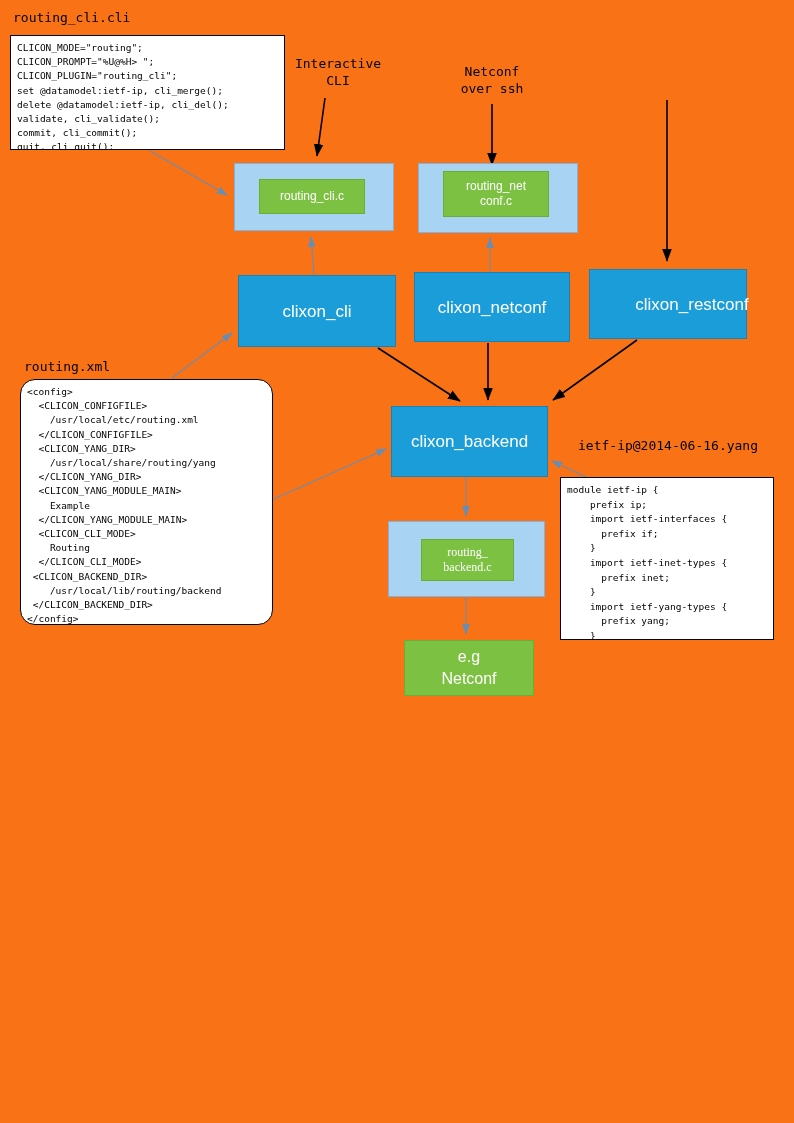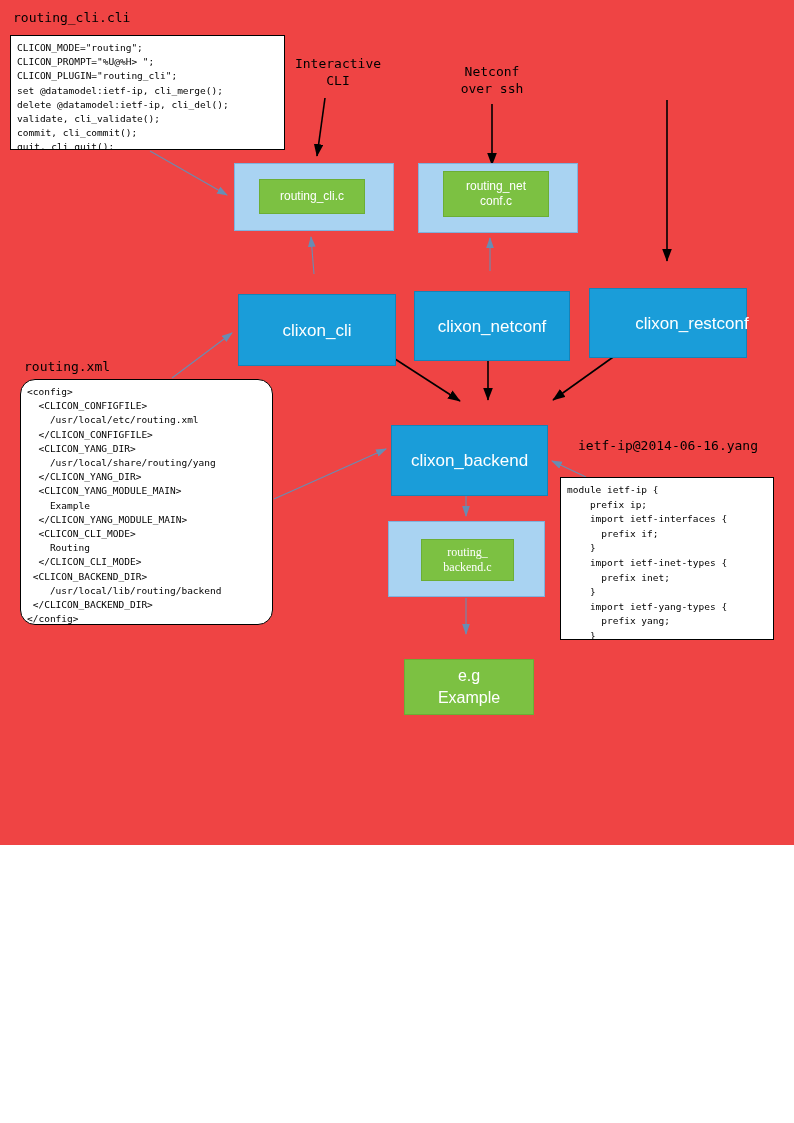--- a/index.html
+++ b/index.html
@@ -1,21 +1,21 @@
 <!DOCTYPE html>
 <html><head>
 <meta charset="utf-8">
 <style>
   * { margin: 0; padding: 0; box-sizing: border-box; }
   html, body { background: #ffffff; }
   .canvas {
     position: relative;
     width: 794px;
-    height: 845px;
-    background: #ef4444;
+    height: 1123px;
+    background: #f97316;
     overflow: hidden;
     font-family: "DejaVu Sans Mono", monospace;
   }
   .arrows { position: absolute; left: 0; top: 0; width: 794px; height: 1123px; }
 
   .file-label {
     position: absolute;
     font: 13px/16px "DejaVu Sans Mono", monospace;
     color: #000;
     white-space: pre;
@@ -39,21 +39,20 @@
   }
   .node {
     position: absolute;
     display: flex;
     align-items: center;
     justify-content: center;
     text-align: center;
     color: #ffffff;
     font-family: "Liberation Sans", sans-serif;
     white-space: pre-line;
-    margin-top: 19px;
   }
   .node-blue {
     background: #1a9dd9;
     border: 1px solid #1583b8;
     font-size: 17px;
     line-height: 21px;
   }
   .container-blue {
     position: absolute;
     background: #a9d3f2;
@@ -167,15 +166,15 @@
     }
     import ietf-yang-types {
       prefix yang;
     }</div>
 
   <div class="container-blue" style="left:388px; top:521px; width:157px; height:76px;"></div>
   <div class="plugin-green" style="left:421px; top:539px; width:93px; height:42px;font-family:Liberation Serif, serif;">routing_
 backend.c</div>
 
   <div class="node node-green" style="left:404px; top:640px; width:130px; height:56px;">e.g
-Example</div>
+Netconf</div>
 
 </div>
 
 </body></html>

